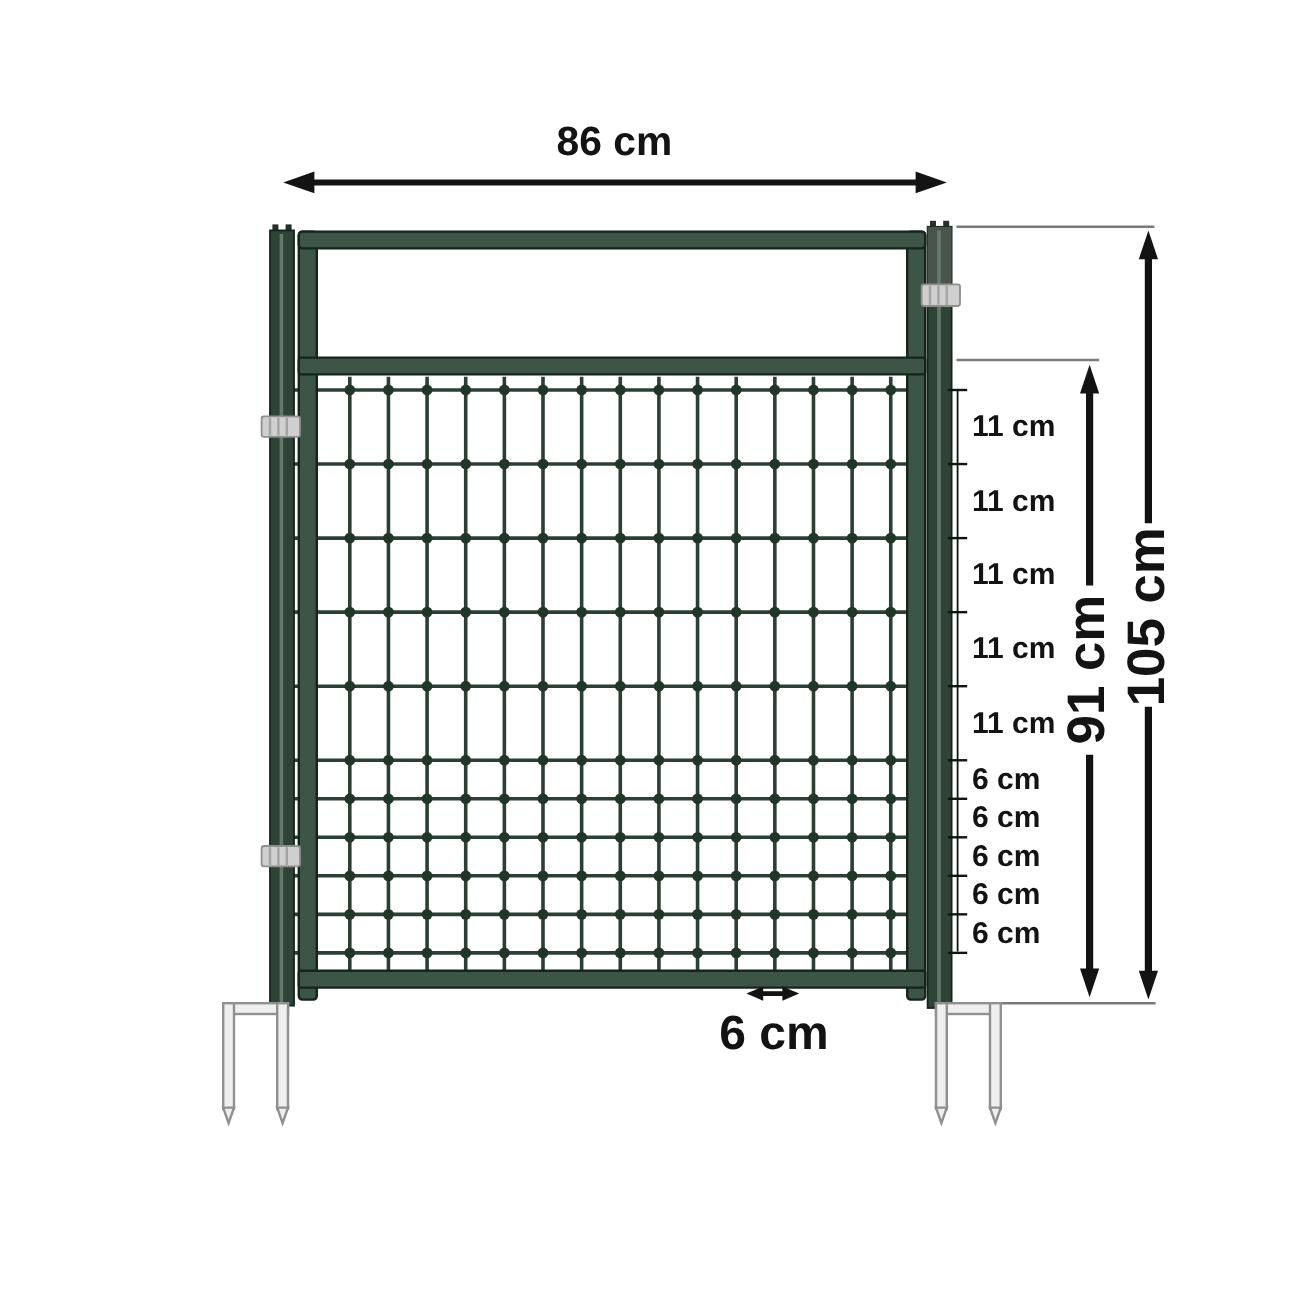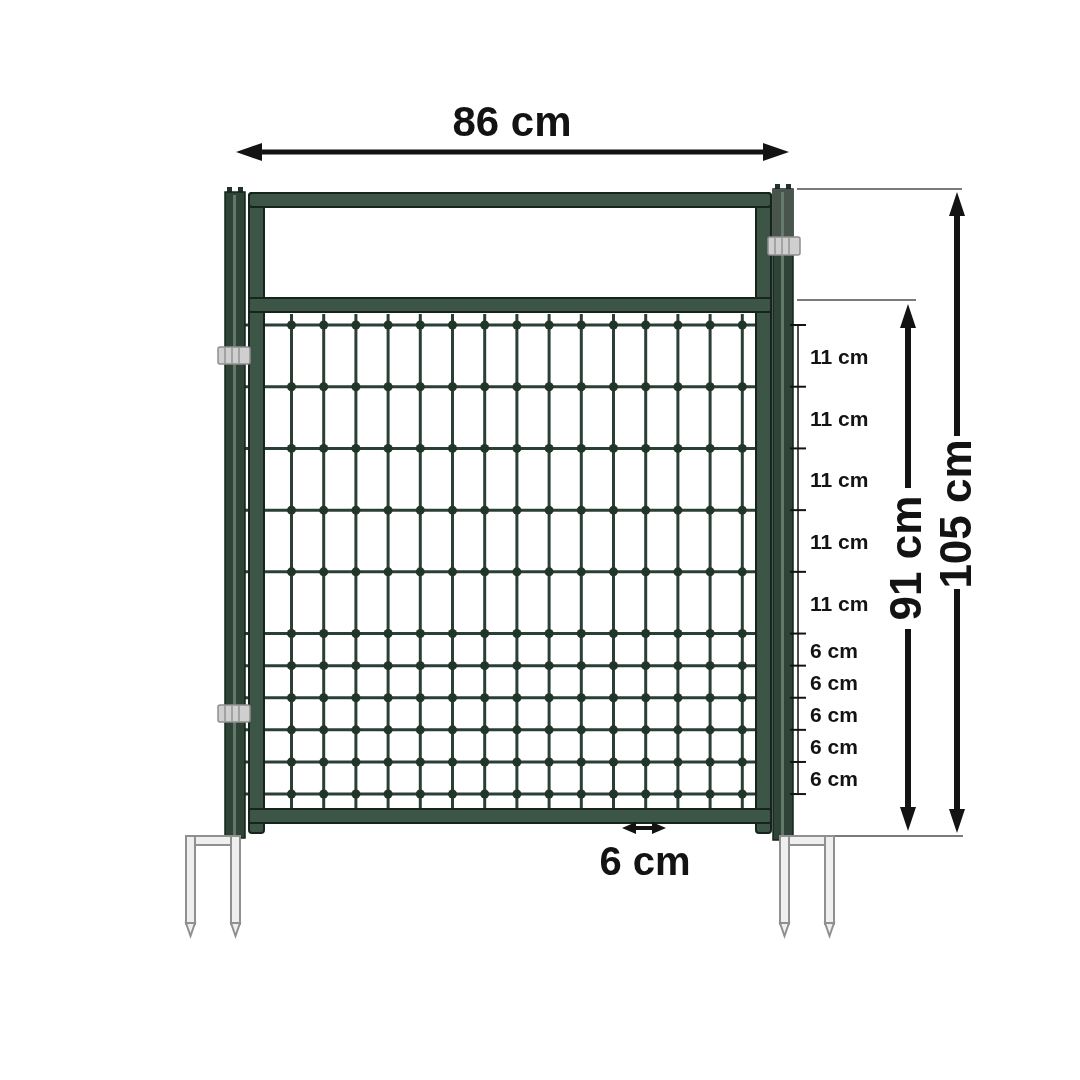--- a/index.html
+++ b/index.html
@@ -12,24 +12,24 @@
     overflow:hidden;
   }
   .canvas svg { position:absolute; left:0; top:0; }
   .dim-label {
     position:absolute;
     font-weight:bold;
     color:var(--ink,#131313);
     white-space:nowrap;
     line-height:1;
   }
-  .width-label   { font-size:42px; transform:translate(-50%,0); }
+  .width-label   { font-size:34px; transform:translate(-50%,0); }
   .spacing-label { font-size:40px; transform:translate(-50%,0); }
   .rot-label     { font-size:44px; transform:translate(-50%,-50%) rotate(-90deg); }
-  .row-label     { font-size:21px; transform:translate(0,-50%); }
+  .row-label     { font-size:25px; transform:translate(0,-50%); }
 </style>
 <style>
   .frame      { fill:#3c5547; stroke:#15251b; stroke-width:2; }
   .post       { fill:#2f4437; stroke:#15251b; stroke-width:1.5; }
   .post-top   { fill:#49544d; stroke:none; }
   .post-hl    { fill:#6b8273; opacity:0.85; }
   .notch      { fill:#23312a; }
   .wire       { stroke:#2a4034; stroke-width:3; }
   .dot        { fill:#223529; }
   .clamp      { fill:#cfcfcf; stroke:#8e8e8e; stroke-width:1.5; }

